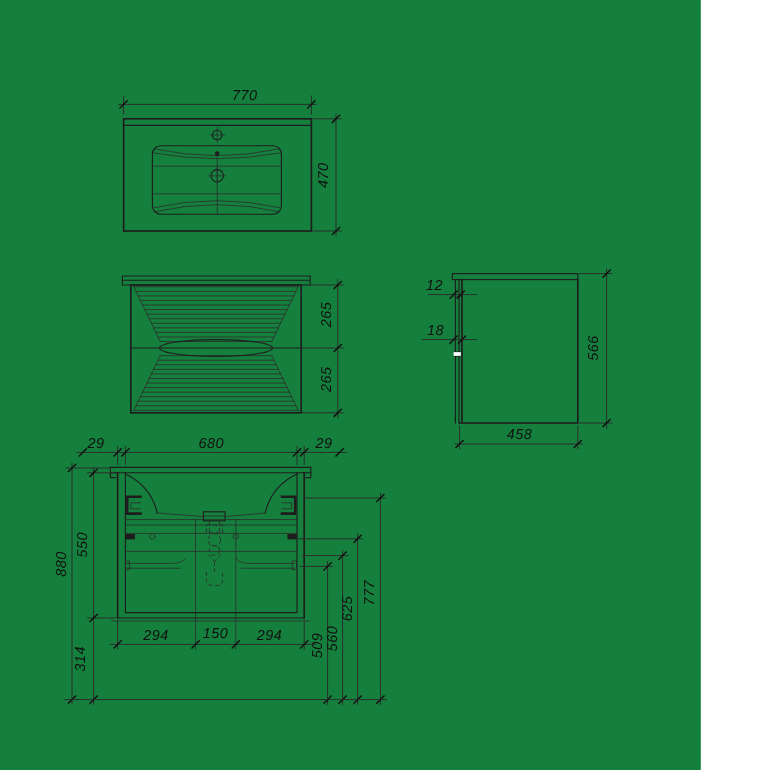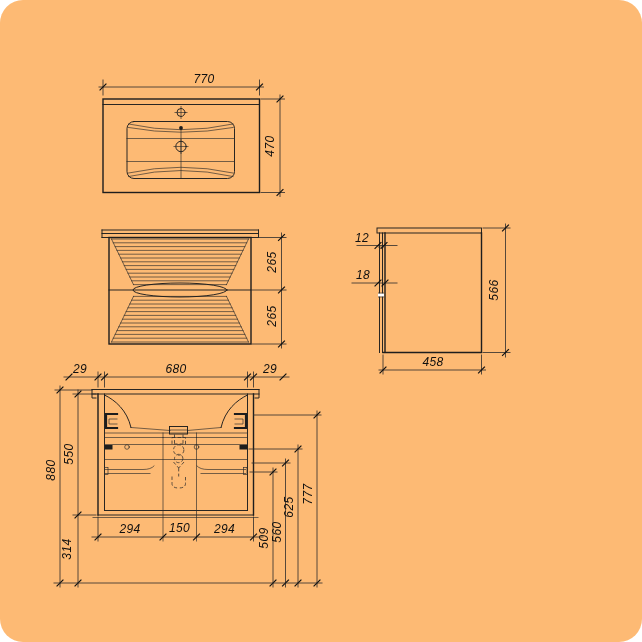--- a/index.html
+++ b/index.html
@@ -1,17 +1,17 @@
 <!DOCTYPE html>
 <html><head>
 <meta charset="utf-8">
 <style>
   html,body{margin:0;padding:0;background:#ffffff;}
-  .page{width:642px;height:642px;background:#fdba74;position:relative;overflow:hidden;
-        font-family:"Liberation Sans",sans-serif;border-radius:23px;}
+  .page{width:584px;height:642px;background:#15803d;position:relative;overflow:hidden;
+        font-family:"Liberation Sans",sans-serif;}
   svg{display:block}
   .s-main{stroke:#1d1d1d;stroke-width:1.4;fill:none;stroke-linecap:square}
   .s-med{stroke:#1d1d1d;stroke-width:.95;fill:none;stroke-linecap:square}
   .s-thin{stroke:#2a2a2a;stroke-width:.65;fill:none;stroke-linecap:square}
   .s-dim{stroke:#2b2b2b;stroke-width:.8;fill:none;stroke-linecap:square}
   .s-dash{stroke:#2b2b2b;stroke-width:.75;fill:none;stroke-dasharray:3.4 2.2}
   .s-tick{stroke:#101010;stroke-width:1.2}
   .fill-dark{fill:#1d1d1d;stroke:none}
   text.lbl{font-family:"Liberation Sans",sans-serif;font-style:italic;font-size:12px;
            fill:#101010;letter-spacing:.4px;text-anchor:middle}

